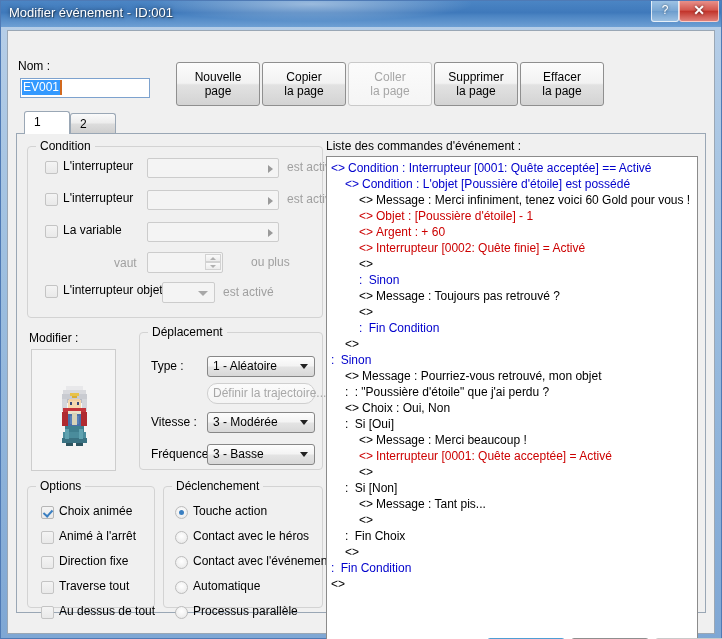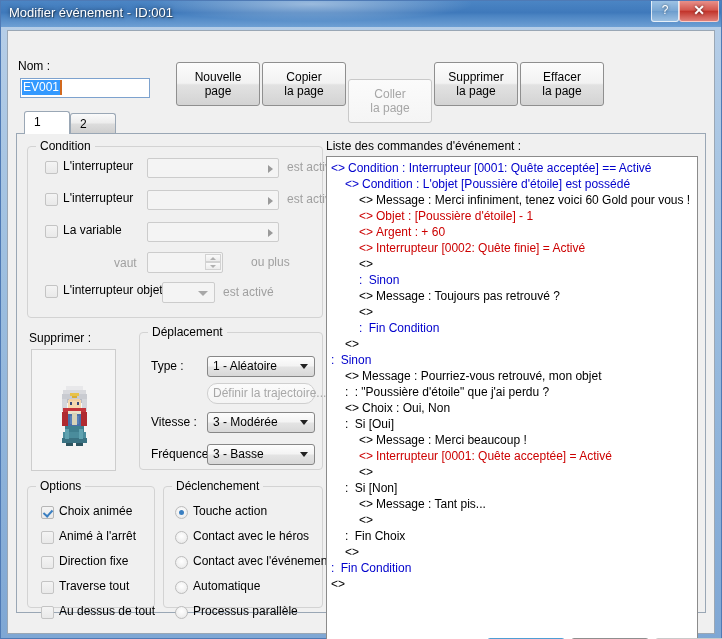--- a/index.html
+++ b/index.html
@@ -124,21 +124,20 @@
     color: #000;
     line-height: 14px;
     padding-top: 7px;
     text-align: center;
     cursor: default;
   }
   .page-btn.disabled {
     color: #a6a6a6;
     border-color: #c9c9c9;
     background: linear-gradient(to bottom, #fbfbfb 0%, #f5f5f5 100%);
-    margin-top: 17px;
   }
   .page-btn span { display: block; }
 
   
   #tabstrip { position: absolute; left: 8px; top: 80px; width: 690px; height: 22px; }
   .tab {
     position: absolute; top: 0;
     height: 22px;
     box-sizing: border-box;
     border: 1px solid #9aa7b5;
@@ -465,21 +464,21 @@
       </div>
       <div class="dimtext" style="left:214px; top:121px;margin-left:20px;">ou plus</div>
 
       <div class="cbox gray" style="left:28px; top:151px;"></div>
       <div class="cblabel" style="left:46px; top:149px;">L'interrupteur objet</div>
       <div class="dcombo" style="left:145px; top:148px; width:53px; height:21px;">
         <div class="arrow-dn"></div>
       </div>
       <div class="dimtext" style="left:206px; top:151px;">est activé</div>
 
-      <div style="position:absolute; left:12px; top:197px; font-size:12px;">Supprimer :</div>
+      <div style="position:absolute; left:12px; top:197px; font-size:12px;">Modifier :</div>
       <div style="position:absolute; left:14px; top:215px; width:85px; height:122px;
                   border:1px solid #cdcdcd; background:#f4f4f4; box-sizing:border-box;">
         <svg width="85" height="122" viewBox="0 0 85 122">
           <g shape-rendering="crispEdges">
 
             <rect x="34" y="36" width="17" height="4" fill="#e8e8ea"></rect>
             <rect x="31" y="40" width="23" height="4" fill="#d8d9dd"></rect>
             <rect x="30" y="44" width="25" height="5" fill="#c9cbd1"></rect>
             <rect x="32" y="49" width="21" height="4" fill="#b9bcc4"></rect>
 

